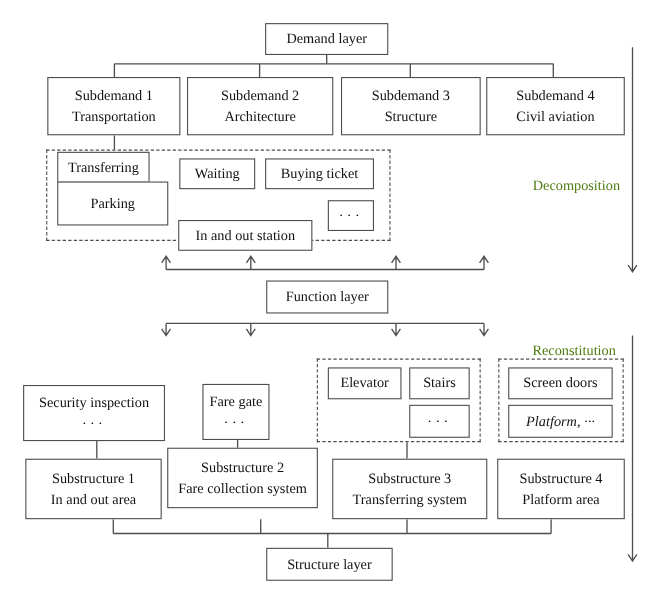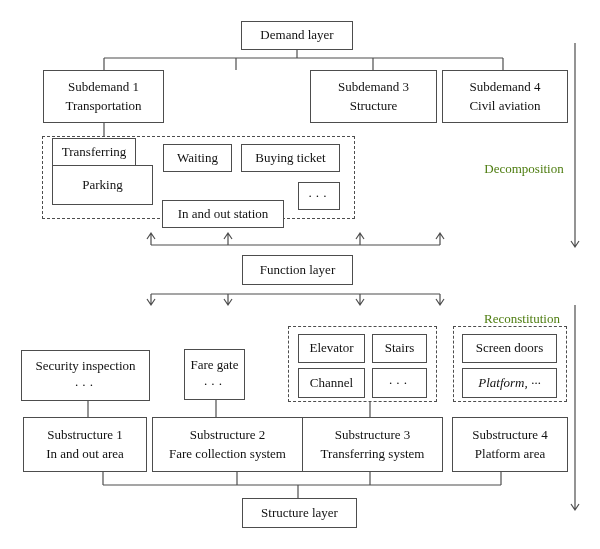--- a/index.html
+++ b/index.html
@@ -77,20 +77,24 @@
   </svg>
 
   <div class="box" style="left:241px;top:21px;width:112px;height:29px;">
     <span>Demand layer</span>
   </div>
 
   <div class="box" style="left:43px;top:70px;width:121px;height:53px;">
     <span>Subdemand 1</span>
     <span>Transportation</span>
   </div>
+  <div class="box" style="left:170px;top:70px;width:133px;height:53px;">
+    <span>Subdemand 2</span>
+    <span>Architecture</span>
+  </div>
   <div class="box" style="left:310px;top:70px;width:127px;height:53px;">
     <span>Subdemand 3</span>
     <span>Structure</span>
   </div>
   <div class="box" style="left:442px;top:70px;width:126px;height:53px;">
     <span>Subdemand 4</span>
     <span>Civil aviation</span>
   </div>
 
   <div class="dashedbox" style="left:42px;top:136px;width:313px;height:83px;"></div>
@@ -126,40 +130,37 @@
     <span class="dots">···</span>
   </div>
 
   <div class="dashedbox" style="left:288px;top:326px;width:149px;height:76px;"></div>
   <div class="box" style="left:298px;top:334px;width:67px;height:29px;">
     <span>Elevator</span>
   </div>
   <div class="box" style="left:372px;top:334px;width:55px;height:29px;">
     <span>Stairs</span>
   </div>
-  <div class="box" style="left:298px;top:368px;width:67px;height:30px;">
-    <span>Channel</span>
-  </div>
   <div class="box" style="left:372px;top:368px;width:55px;height:30px;">
     <span class="dots">···</span>
   </div>
 
   <div class="dashedbox" style="left:453px;top:326px;width:114px;height:76px;"></div>
   <div class="box" style="left:462px;top:334px;width:95px;height:29px;">
     <span>Screen doors</span>
   </div>
   <div class="box" style="left:462px;top:368px;width:95px;height:30px;font-style:italic;">
     <span>Platform, ···</span>
   </div>
 
   <div class="box" style="left:23px;top:417px;width:124px;height:55px;">
     <span>Substructure 1</span>
     <span>In and out area</span>
   </div>
-  <div class="box" style="left:152px;top:417px;width:151px;height:55px;">
+  <div class="box" style="left:152px;top:407px;width:137px;height:55px;">
     <span>Substructure 2</span>
     <span>Fare collection system</span>
   </div>
   <div class="box" style="left:302px;top:417px;width:141px;height:55px;">
     <span>Substructure 3</span>
     <span>Transferring system</span>
   </div>
   <div class="box" style="left:452px;top:417px;width:116px;height:55px;">
     <span>Substructure 4</span>
     <span>Platform area</span>

